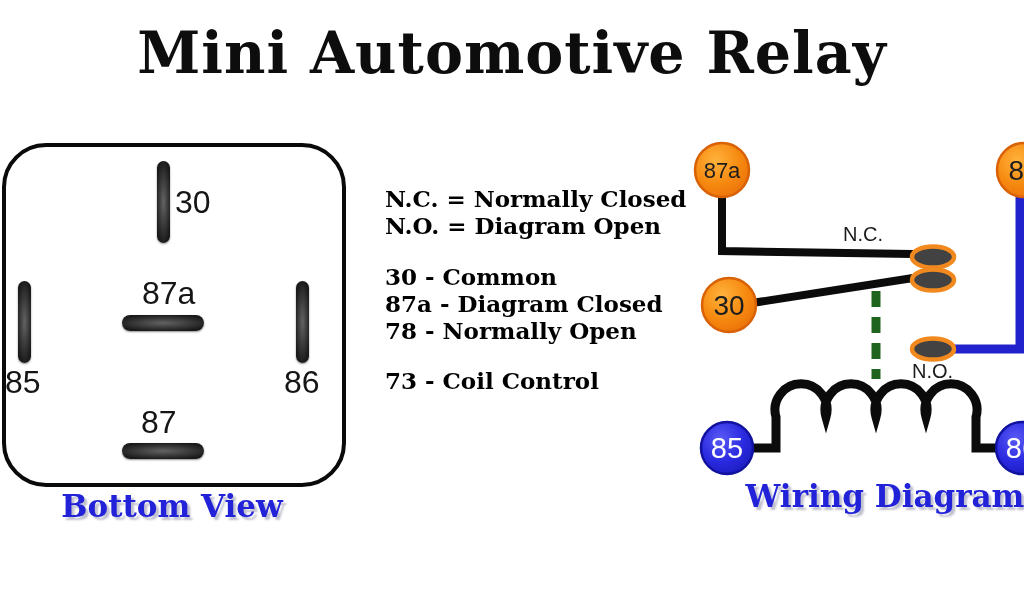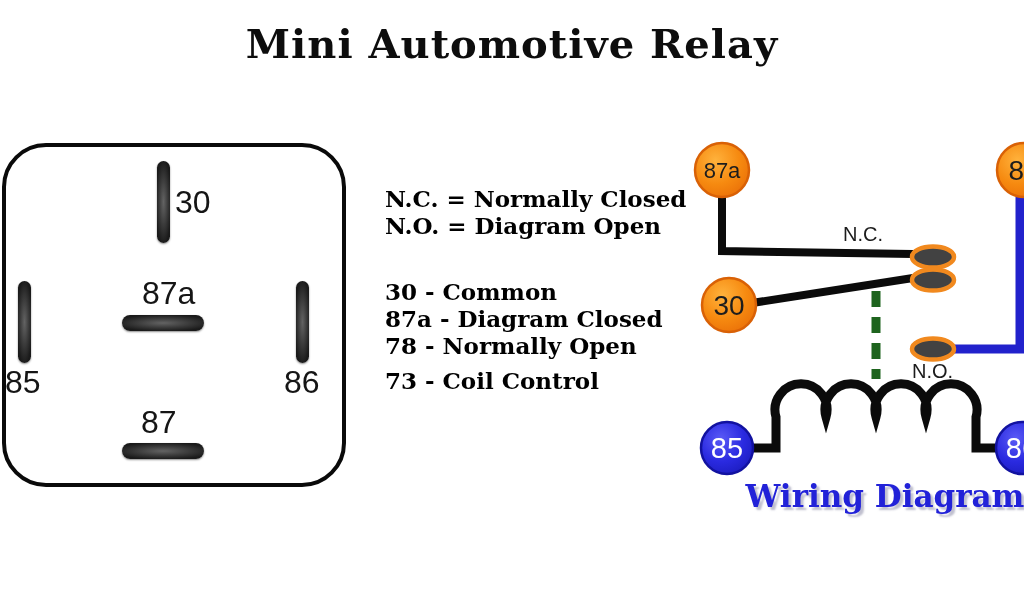--- a/index.html
+++ b/index.html
@@ -6,21 +6,21 @@
   .stage {
     position: relative; width: 1024px; height: 600px;
     background: #ffffff; overflow: hidden;
     font-family: "Liberation Sans", sans-serif;
   }
   .abs { position: absolute; }
 
   .title {
     top: 22px; left: 0; width: 1024px; text-align: center;
     font-family: "DejaVu Serif", serif; font-weight: bold;
-    font-size: 40px; letter-spacing: 1px; color: #0d0d0d; line-height: 1.1;
+    font-size: 57px; letter-spacing: 1px; color: #0d0d0d; line-height: 1.1;
     white-space: nowrap;
   }
 
   
   .relay-box {
     left: 2px; top: 143px; width: 344px; height: 344px;
     border: 4px solid #0a0a0a; border-radius: 44px;
     box-sizing: border-box; background: #ffffff;
   }
   .slot {
@@ -49,21 +49,21 @@
   }
   .caption-bottom { left: 12px;  top: 489px; width: 320px; }
   .caption-wiring { left: 725px; top: 479px; width: 320px; }
 
   
   .legend-group {
     left: 385px; font-family: "DejaVu Serif", serif; font-weight: bold;
     font-size: 23px; line-height: 27px; color: #000000; white-space: nowrap;
   }
   .lg-1 { top: 185px; }
-  .lg-2 { top: 278px; }
+  .lg-2 { top: 263px; }
   .lg-3 { top: 367px; }
 
   
   .wiring-svg { left: 680px; top: 130px; }
   .svg-label { font-family: "Liberation Sans", sans-serif; }
 </style>
 </head>
 <body>
 
 <div class="stage">
@@ -74,20 +74,21 @@
   <div class="abs slot slot-30"></div>
   <div class="abs slot slot-87a"></div>
   <div class="abs slot slot-85"></div>
   <div class="abs slot slot-86"></div>
   <div class="abs slot slot-87"></div>
   <div class="abs pin-label pl-30">30</div>
   <div class="abs pin-label pl-87a">87a</div>
   <div class="abs pin-label pl-85">85</div>
   <div class="abs pin-label pl-86">86</div>
   <div class="abs pin-label pl-87">87</div>
+  <div class="abs caption caption-bottom">Bottom View</div>
 
   <div class="abs legend-group lg-1">
     <div>N.C. = Normally Closed</div>
     <div>N.O. = Diagram Open</div>
   </div>
   <div class="abs legend-group lg-2">
     <div>30 - Common</div>
     <div>87a - Diagram Closed</div>
     <div>78 - Normally Open</div>
   </div>

